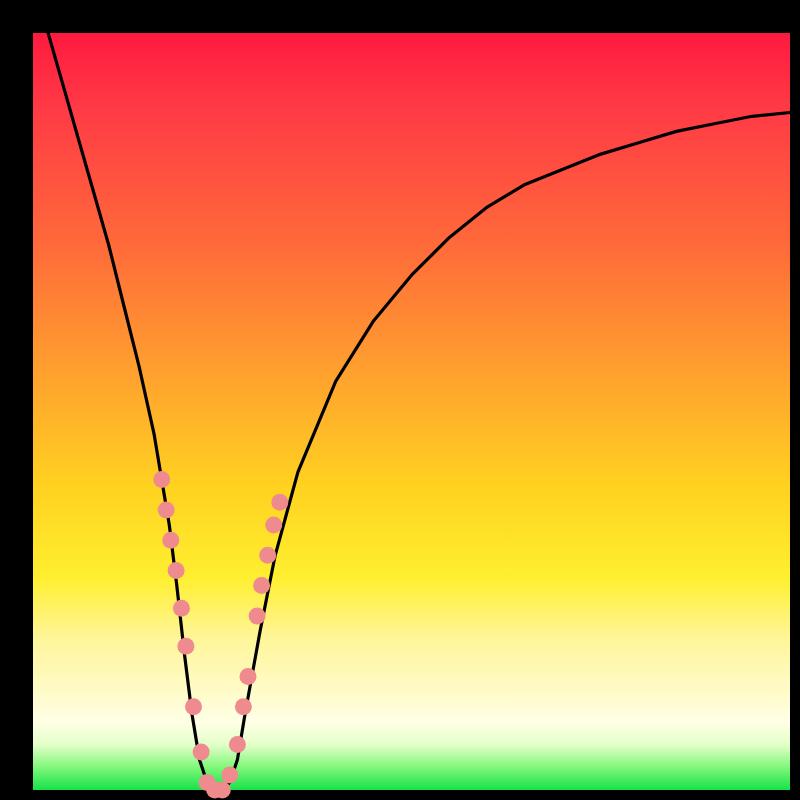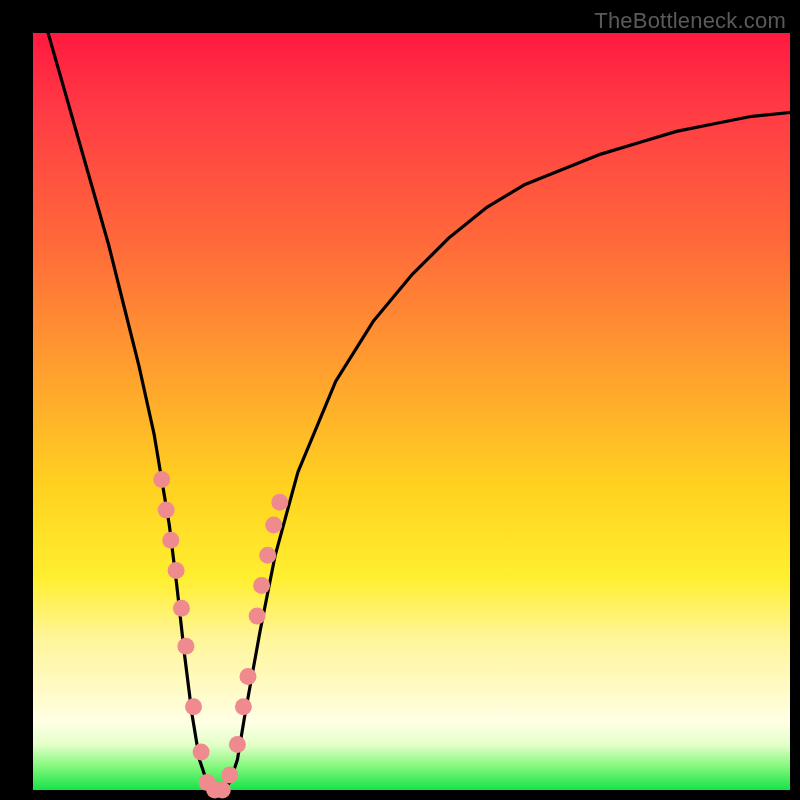--- a/index.html
+++ b/index.html
@@ -58,21 +58,20 @@
     height: 800px;
     pointer-events: none;
   }
 </style>
 </head>
 <body>
 
 <div class="frame">
   <div class="plot-area"></div>
 
-  <div class="watermark">TheBottleneck.com</div>
 
   <svg class="curves" viewBox="0 0 800 800">
     <g id="curve-group">
         <path d="M48.1 33.0 L63.3 86.0 L78.4 139.0 L93.6 192.0 L108.7 245.0 L123.8 305.5 L139.0 366.1 L154.1 434.2 L169.3 525.0 L176.8 585.6 L184.4 653.7 L192.0 714.3 L199.5 759.7 L207.1 782.4 L214.7 790.0 L222.3 790.0 L229.8 782.4 L237.4 759.7 L245.0 714.3 L260.1 631.0 L275.2 555.3 L297.9 472.1 L335.8 381.2 L373.7 320.7 L411.5 275.2 L449.4 237.4 L487.2 207.1 L525.0 184.4 L562.9 169.3 L600.8 154.1 L638.6 142.8 L676.4 131.4 L714.3 123.8 L752.1 116.3 L790.0 112.5" fill="none" stroke="#000000" stroke-width="3.2" stroke-linecap="round" stroke-linejoin="round"></path>
       </g>
     <g id="marker-group">
         <circle cx="161.7" cy="479.6" r="8.5" fill="#ef8b8f"></circle>
         <circle cx="166.2" cy="509.9" r="8.5" fill="#ef8b8f"></circle>
         <circle cx="170.8" cy="540.2" r="8.5" fill="#ef8b8f"></circle>
         <circle cx="176.1" cy="570.5" r="8.5" fill="#ef8b8f"></circle>

